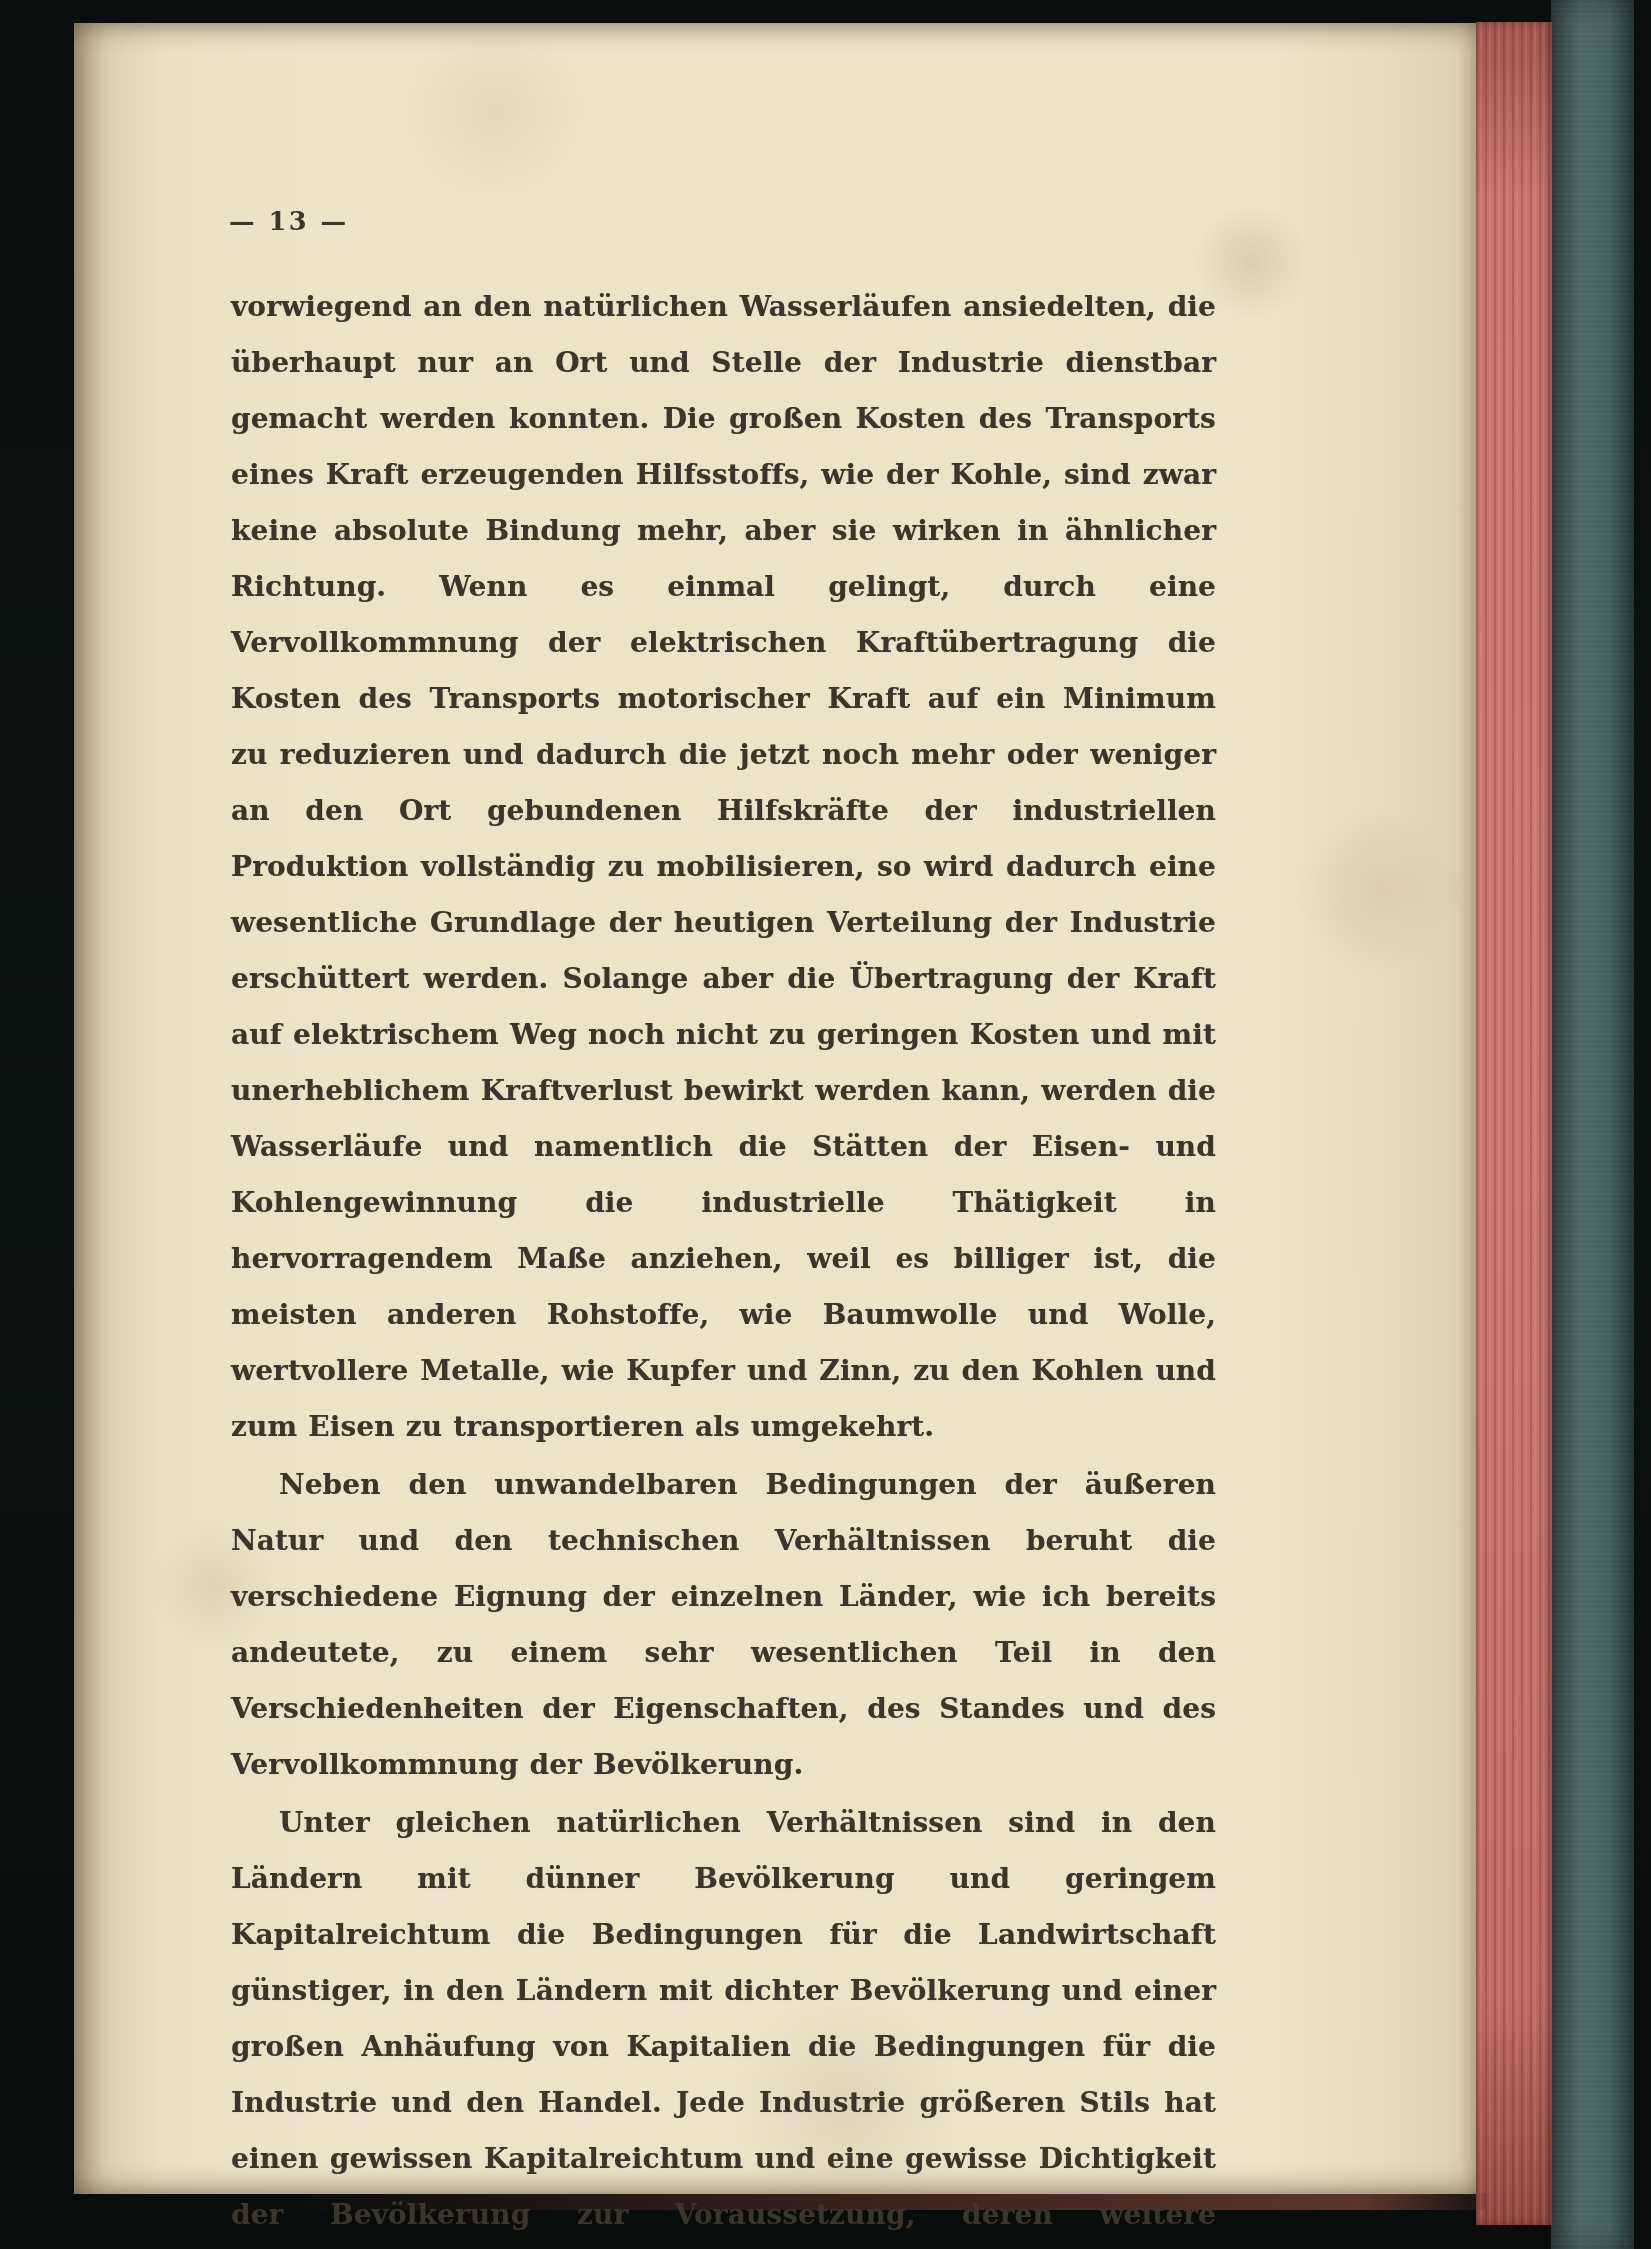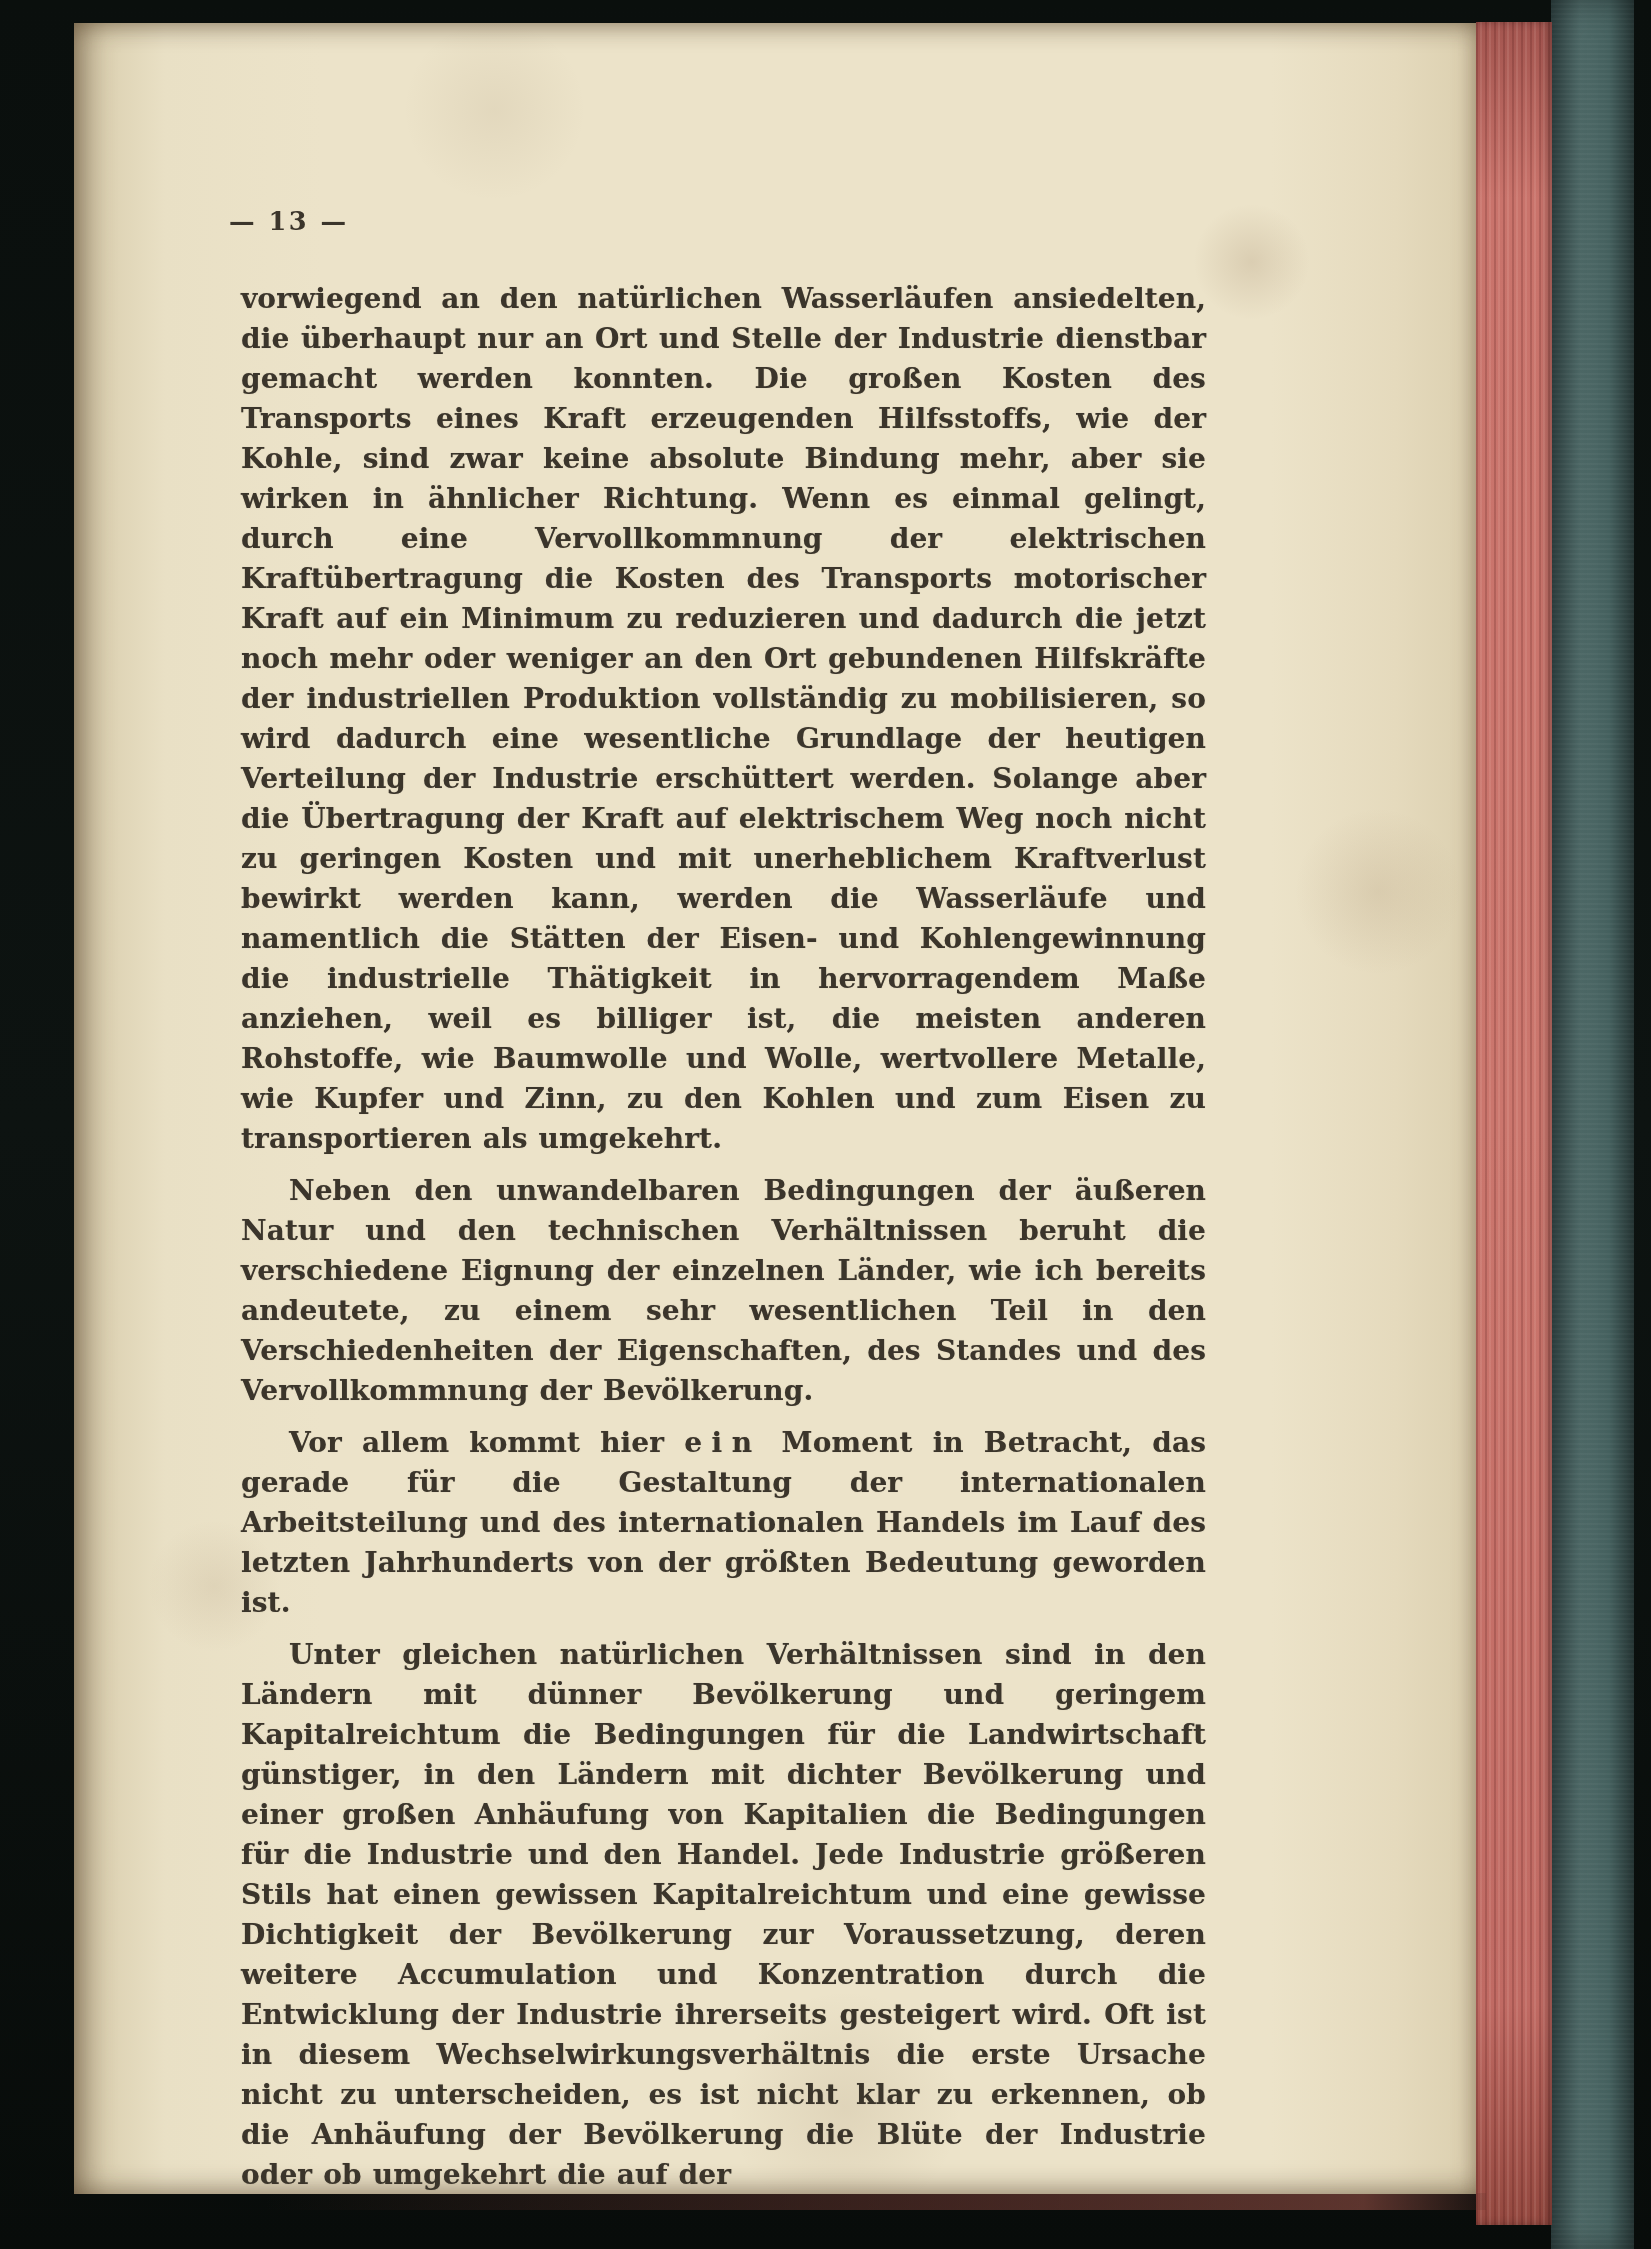--- a/index.html
+++ b/index.html
@@ -95,23 +95,23 @@
   .page-number {
     text-align: left;
     font-size: 25.6px;
     font-weight: bold;
     letter-spacing: 2.5px;
     margin: 0 0 43px 0;
     color: #3b352b;
   }
 
   .para {
-    margin: 12px;
+    margin: 2px;
     font-size: 28px;
-    line-height: 40px;
+    line-height: 56px;
     font-weight: bold;
     text-align: justify;
     letter-spacing: 0.1px;
     word-spacing: 1.2px;
     color: #3b352b;
     text-shadow: 0 0 0.8px rgba(59,53,43,0.35);
   }
   .para.indent {
     text-indent: 48px;
   }
@@ -134,21 +134,20 @@
     <div class="foxing"></div>
 
     <div class="text-block">
 
       <div class="page-number">—  13  —</div>
 
       <p class="para">vorwiegend an den natürlichen Wasserläufen ansiedelten, die überhaupt nur an Ort und Stelle der Industrie dienstbar gemacht werden konnten. Die großen Kosten des Transports eines Kraft erzeugenden Hilfsstoffs, wie der Kohle, sind zwar keine absolute Bindung mehr, aber sie wirken in ähnlicher Richtung. Wenn es einmal gelingt, durch eine Vervollkommnung der elektrischen Kraftübertragung die Kosten des Transports motorischer Kraft auf ein Minimum zu reduzieren und dadurch die jetzt noch mehr oder weniger an den Ort gebundenen Hilfskräfte der industriellen Produktion vollständig zu mobilisieren, so wird dadurch eine wesentliche Grundlage der heutigen Verteilung der Industrie erschüttert werden. Solange aber die Übertragung der Kraft auf elektrischem Weg noch nicht zu geringen Kosten und mit unerheblichem Kraftverlust bewirkt werden kann, werden die Wasserläufe und namentlich die Stätten der Eisen- und Kohlengewinnung die industrielle Thätigkeit in hervorragendem Maße anziehen, weil es billiger ist, die meisten anderen Rohstoffe, wie Baumwolle und Wolle, wertvollere Metalle, wie Kupfer und Zinn, zu den Kohlen und zum Eisen zu transportieren als umgekehrt.</p>
 
       <p class="para indent">Neben den unwandelbaren Bedingungen der äußeren Natur und den technischen Verhältnissen beruht die verschiedene Eignung der einzelnen Länder, wie ich bereits andeutete, zu einem sehr wesentlichen Teil in den Verschiedenheiten der Eigenschaften, des Standes und des Vervollkommnung der Bevölkerung.</p>
 
-      <p class="para indent"><span>Vor allem kommt hier </span><span class="sperr">ein</span><span> Moment in Betracht, das gerade für die Gestaltung der internationalen Arbeitsteilung und des internationalen Handels im Lauf des letzten Jahrhunderts von der größten Bedeutung geworden ist.</span></p>
 
       <p class="para indent">Unter gleichen natürlichen Verhältnissen sind in den Ländern mit dünner Bevölkerung und geringem Kapitalreichtum die Bedingungen für die Landwirtschaft günstiger, in den Ländern mit dichter Bevölkerung und einer großen Anhäufung von Kapitalien die Bedingungen für die Industrie und den Handel. Jede Industrie größeren Stils hat einen gewissen Kapitalreichtum und eine gewisse Dichtigkeit der Bevölkerung zur Voraussetzung, deren weitere Accumulation und Konzentration durch die Entwicklung der Industrie ihrerseits gesteigert wird. Oft ist in diesem Wechselwirkungsverhältnis die erste Ursache nicht zu unterscheiden, es ist nicht klar zu erkennen, ob die Anhäufung der Bevölkerung die Blüte der Industrie oder ob umgekehrt die auf der</p>
 
     </div>
   </div>
 
 </div>
 
 
 </body></html>

